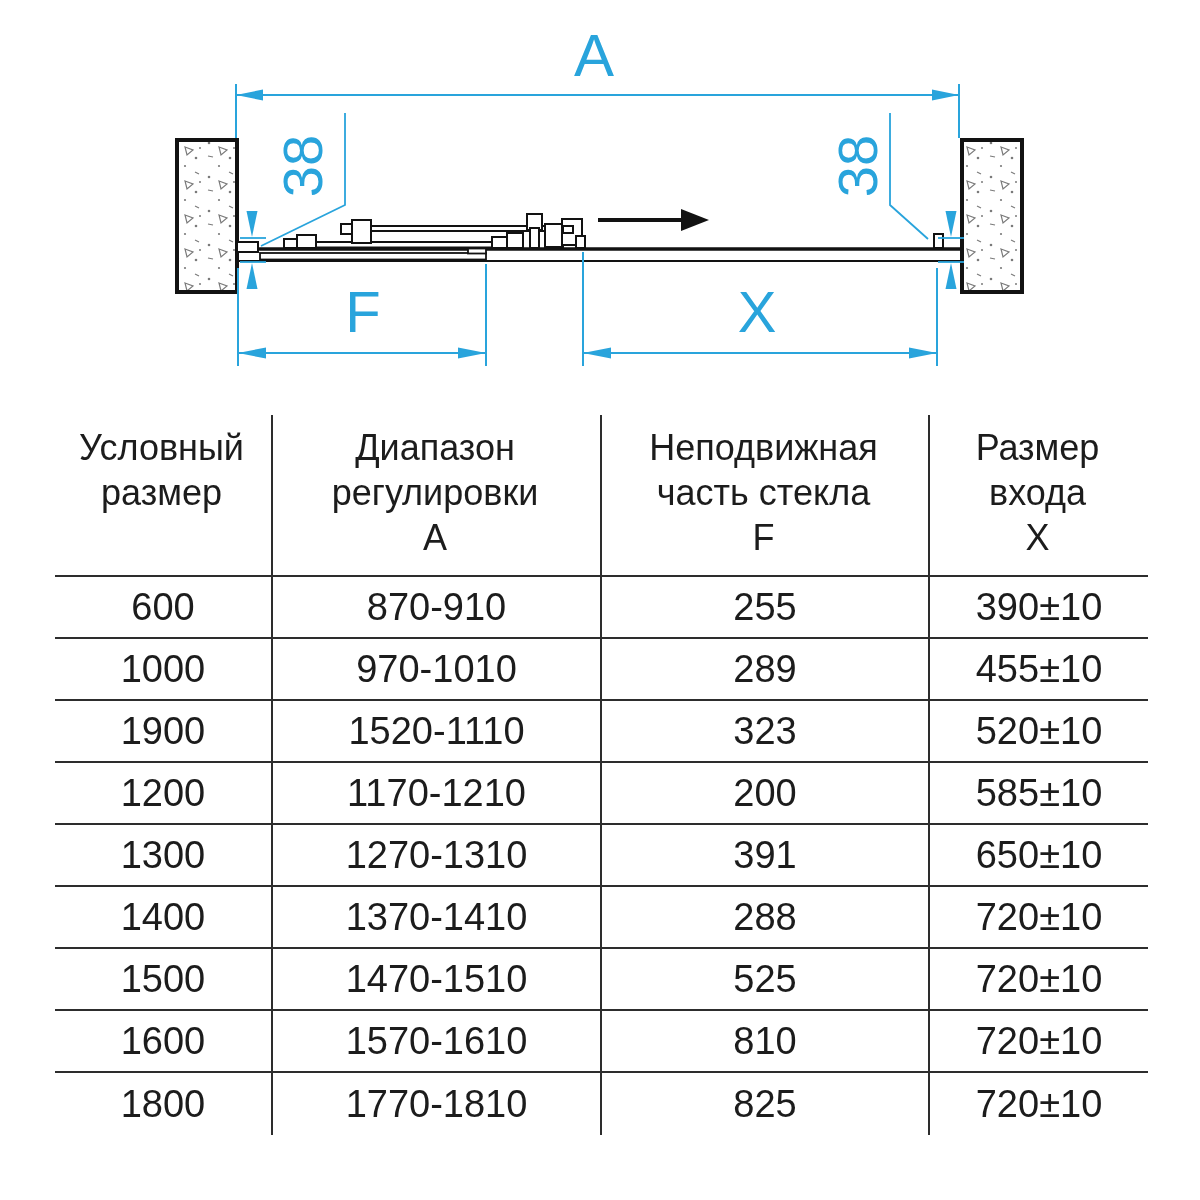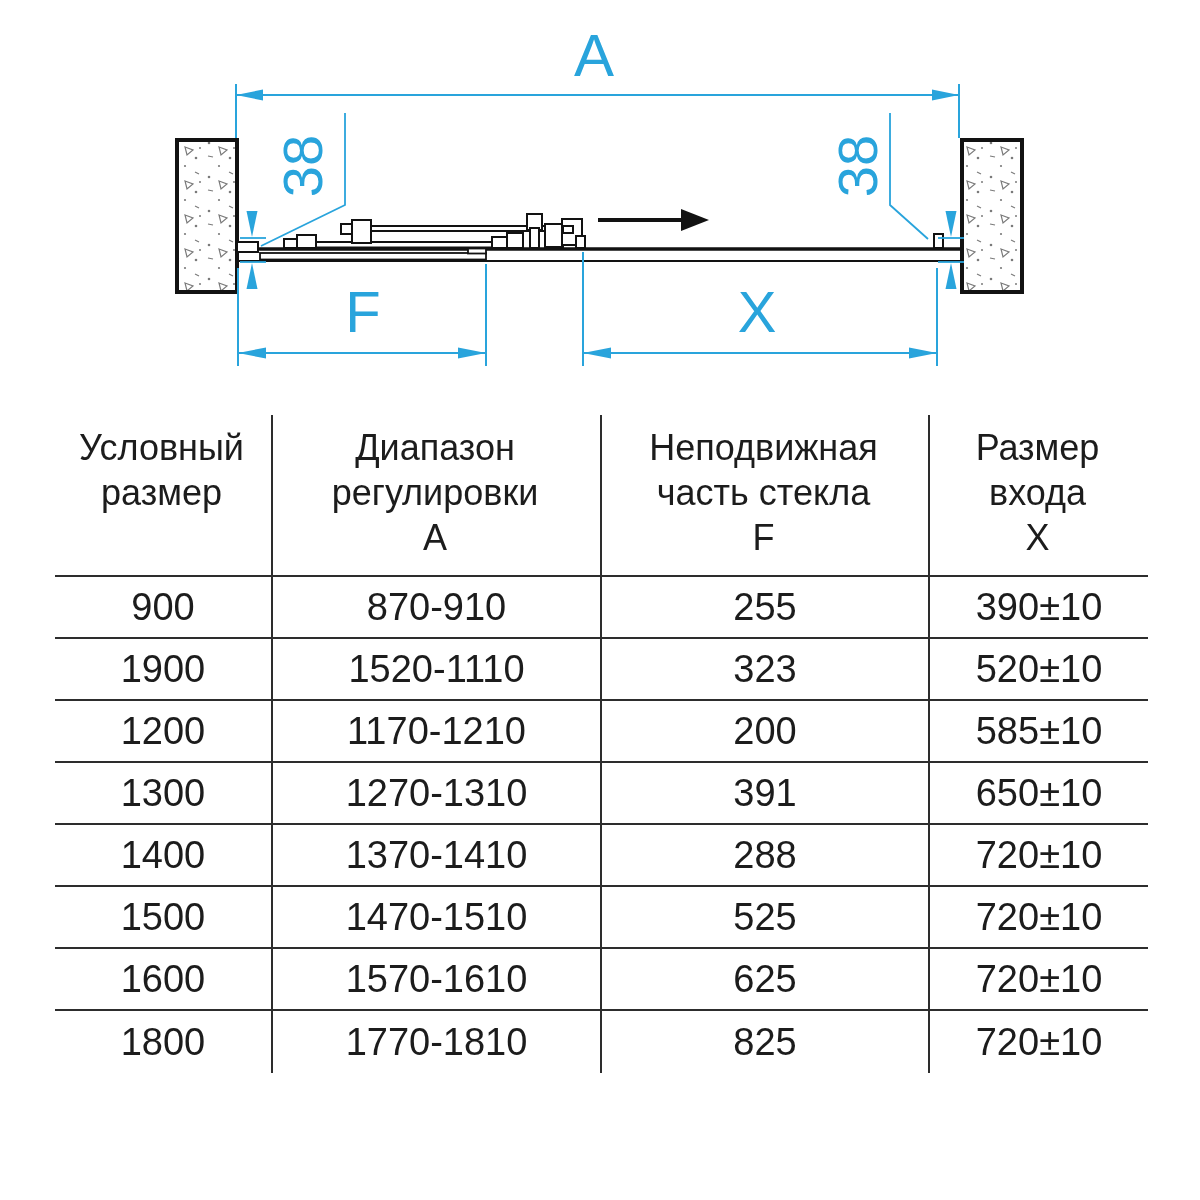--- a/index.html
+++ b/index.html
@@ -140,24 +140,30 @@
         </th>
         <th>
           <div class="h-line">Размер</div>
           <div class="h-line">входа</div>
           <div class="h-line">X</div>
         </th>
       </tr>
     </thead>
     <tbody>
         <tr>
-          <td class="v">900</td>
+          <td class="v">600</td>
           <td class="v">870-910</td>
           <td class="v">255</td>
           <td>390±10</td>
+        </tr>
+        <tr>
+          <td class="v">1000</td>
+          <td class="v">970-1010</td>
+          <td class="v">289</td>
+          <td>455±10</td>
         </tr>
         <tr>
           <td class="v">1900</td>
           <td class="v">1520-1110</td>
           <td class="v">323</td>
           <td>520±10</td>
         </tr>
         <tr>
           <td class="v">1200</td>
           <td class="v">1170-1210</td>
@@ -178,21 +184,21 @@
         </tr>
         <tr>
           <td class="v">1500</td>
           <td class="v">1470-1510</td>
           <td class="v">525</td>
           <td>720±10</td>
         </tr>
         <tr>
           <td class="v">1600</td>
           <td class="v">1570-1610</td>
-          <td class="v">625</td>
+          <td class="v">810</td>
           <td>720±10</td>
         </tr>
         <tr>
           <td class="v">1800</td>
           <td class="v">1770-1810</td>
           <td class="v">825</td>
           <td>720±10</td>
         </tr>
       </tbody>
   </table>

